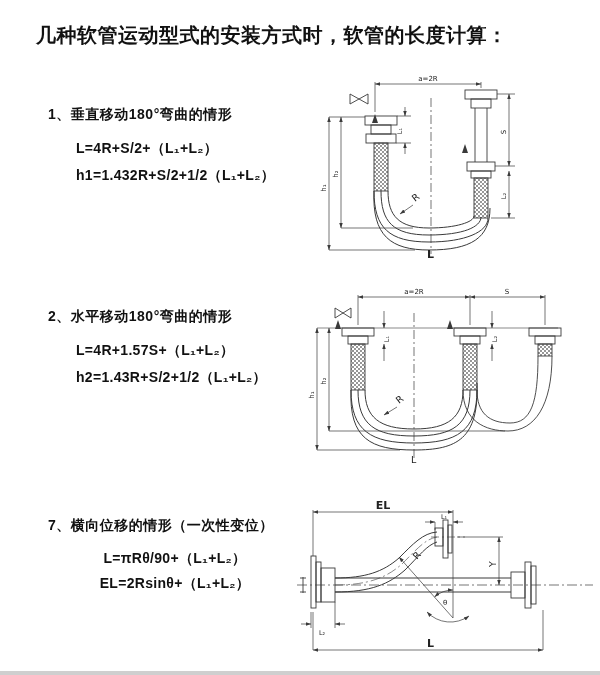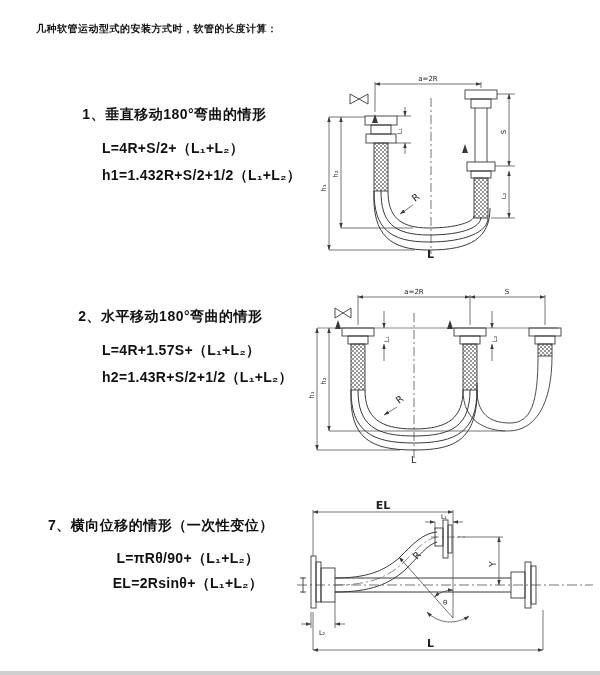--- a/index.html
+++ b/index.html
@@ -2,26 +2,26 @@
 <html><head>
 <meta charset="utf-8">
 <style>
   html,body{margin:0;padding:0;}
   body{
     width:600px;height:675px;background:#ffffff;position:relative;overflow:hidden;
     font-family:"Liberation Sans","DejaVu Sans",sans-serif;color:#111;
   }
   .page{position:absolute;inset:0;background:#fff;}
   .doc-title{
-    position:absolute;left:36px;top:22px;font-size:10px;font-weight:700;letter-spacing:.5px;
+    position:absolute;left:36px;top:22px;font-size:20px;font-weight:700;letter-spacing:.5px;
   }
   .section{position:absolute;left:48px;}
-  .sec-heading{font-size:14px;font-weight:700;letter-spacing:.5px;text-align:center;}
+  .sec-heading{font-size:14px;font-weight:700;letter-spacing:.5px;}
   .formulas{margin:11px 0 0 28px;}
-  .formula{font-size:14px;font-weight:700;line-height:27px;letter-spacing:.3px;white-space:nowrap;margin-left:26px;}
+  .formula{font-size:14px;font-weight:700;line-height:27px;letter-spacing:.3px;white-space:nowrap;}
   .s3 .formula{line-height:25px;text-align:center;}
   .diagram{position:absolute;}
   svg text{font-family:"DejaVu Sans","Liberation Sans",sans-serif;fill:#222;}
   .dimtxt{font-size:7px;}
   .dimtxt-sm{font-size:6.5px;}
   .biglbl{font-size:11px;font-weight:700;}
   .medlbl{font-size:9.5px;}
   .page-bottom-edge{position:absolute;left:0;bottom:0;width:600px;height:4px;background:#cfcfcf;}
 </style>
 </head>

